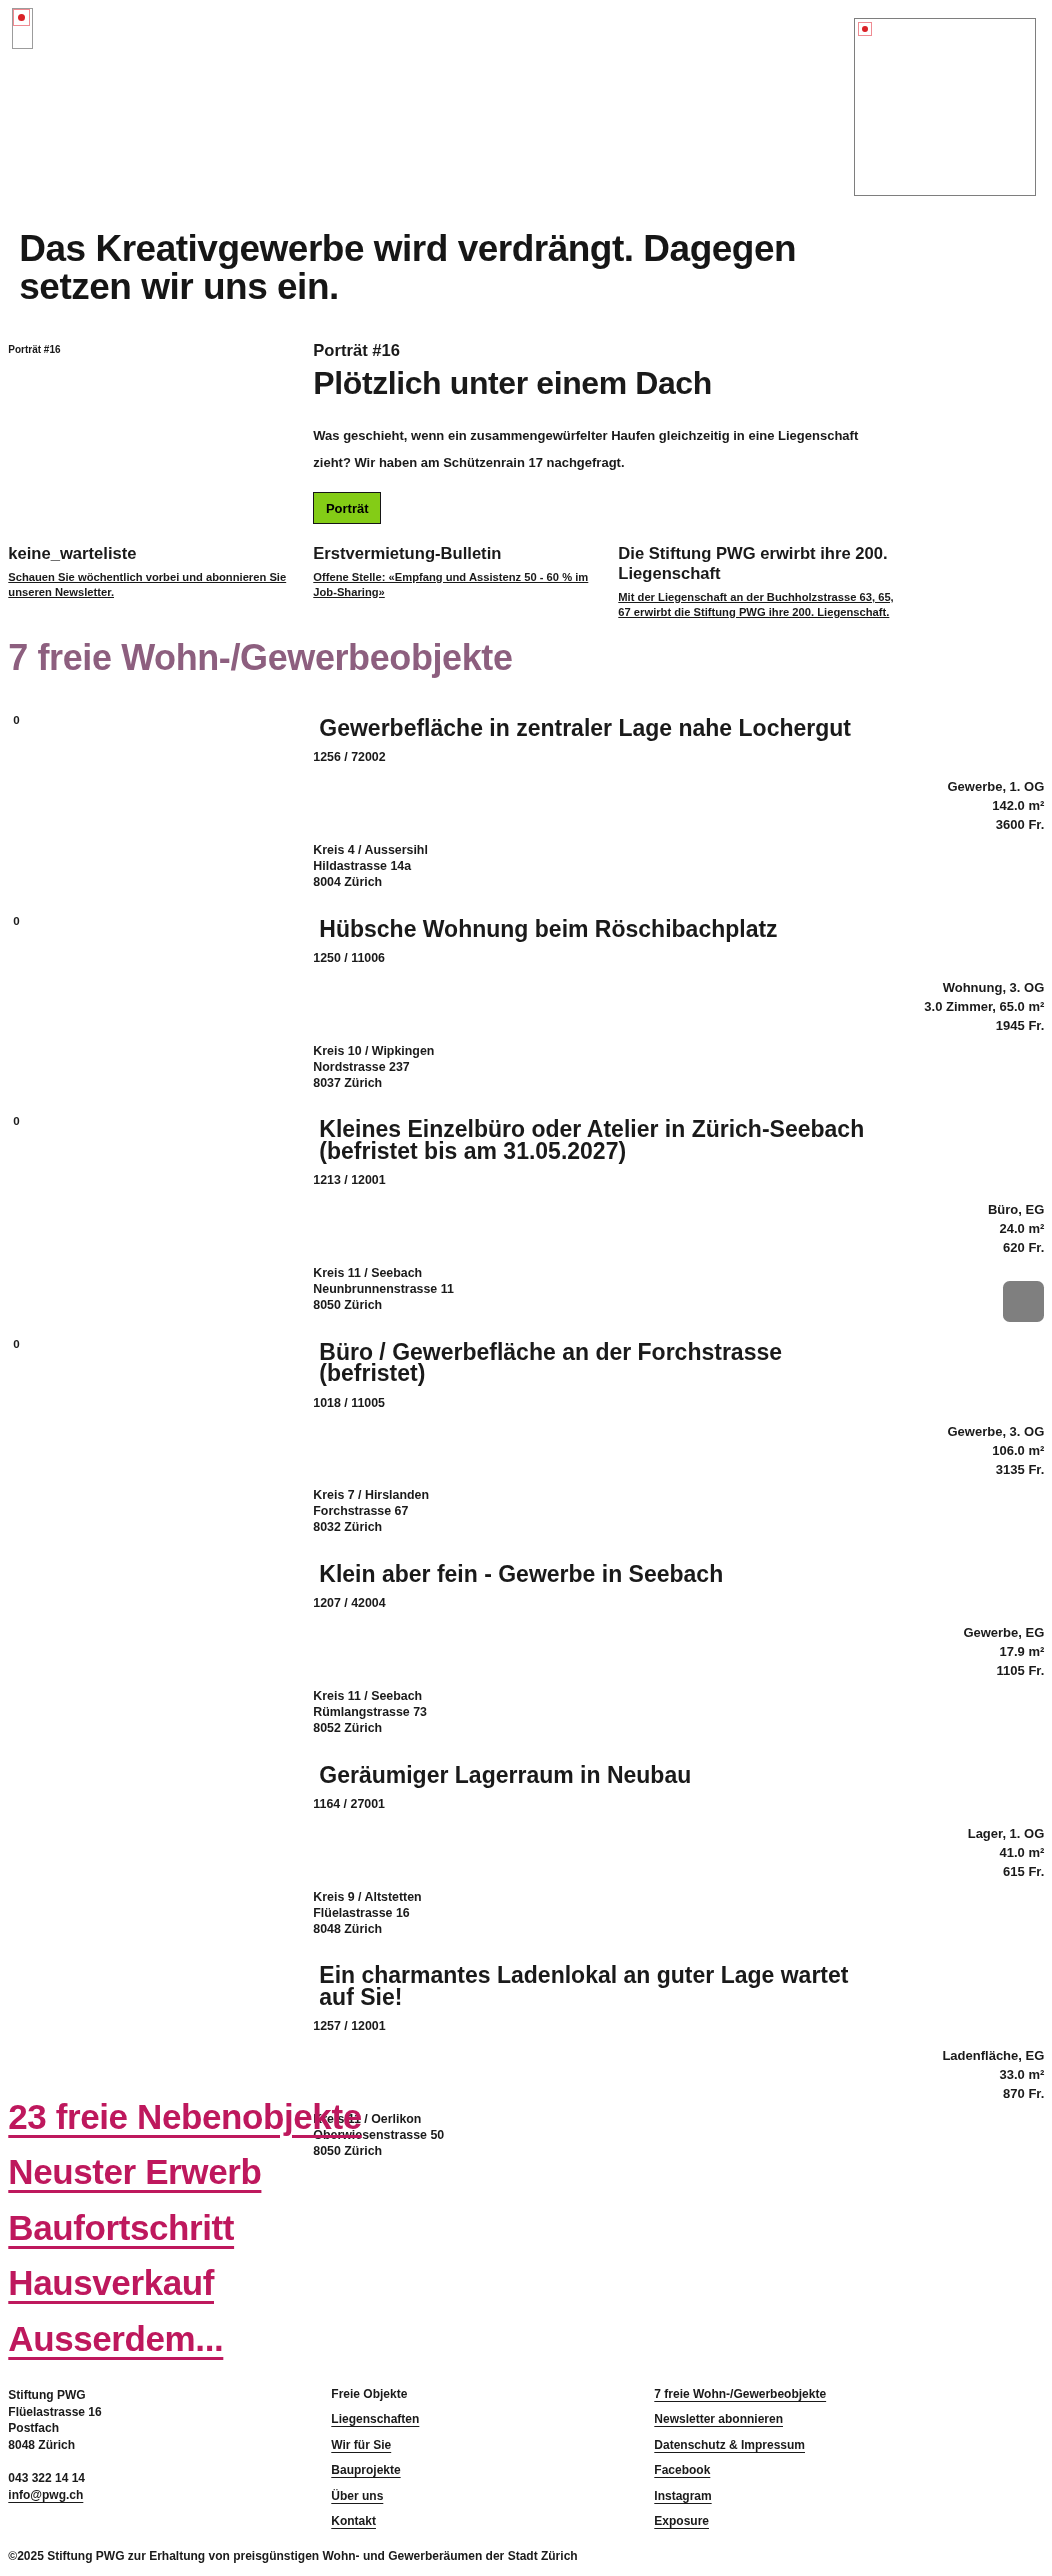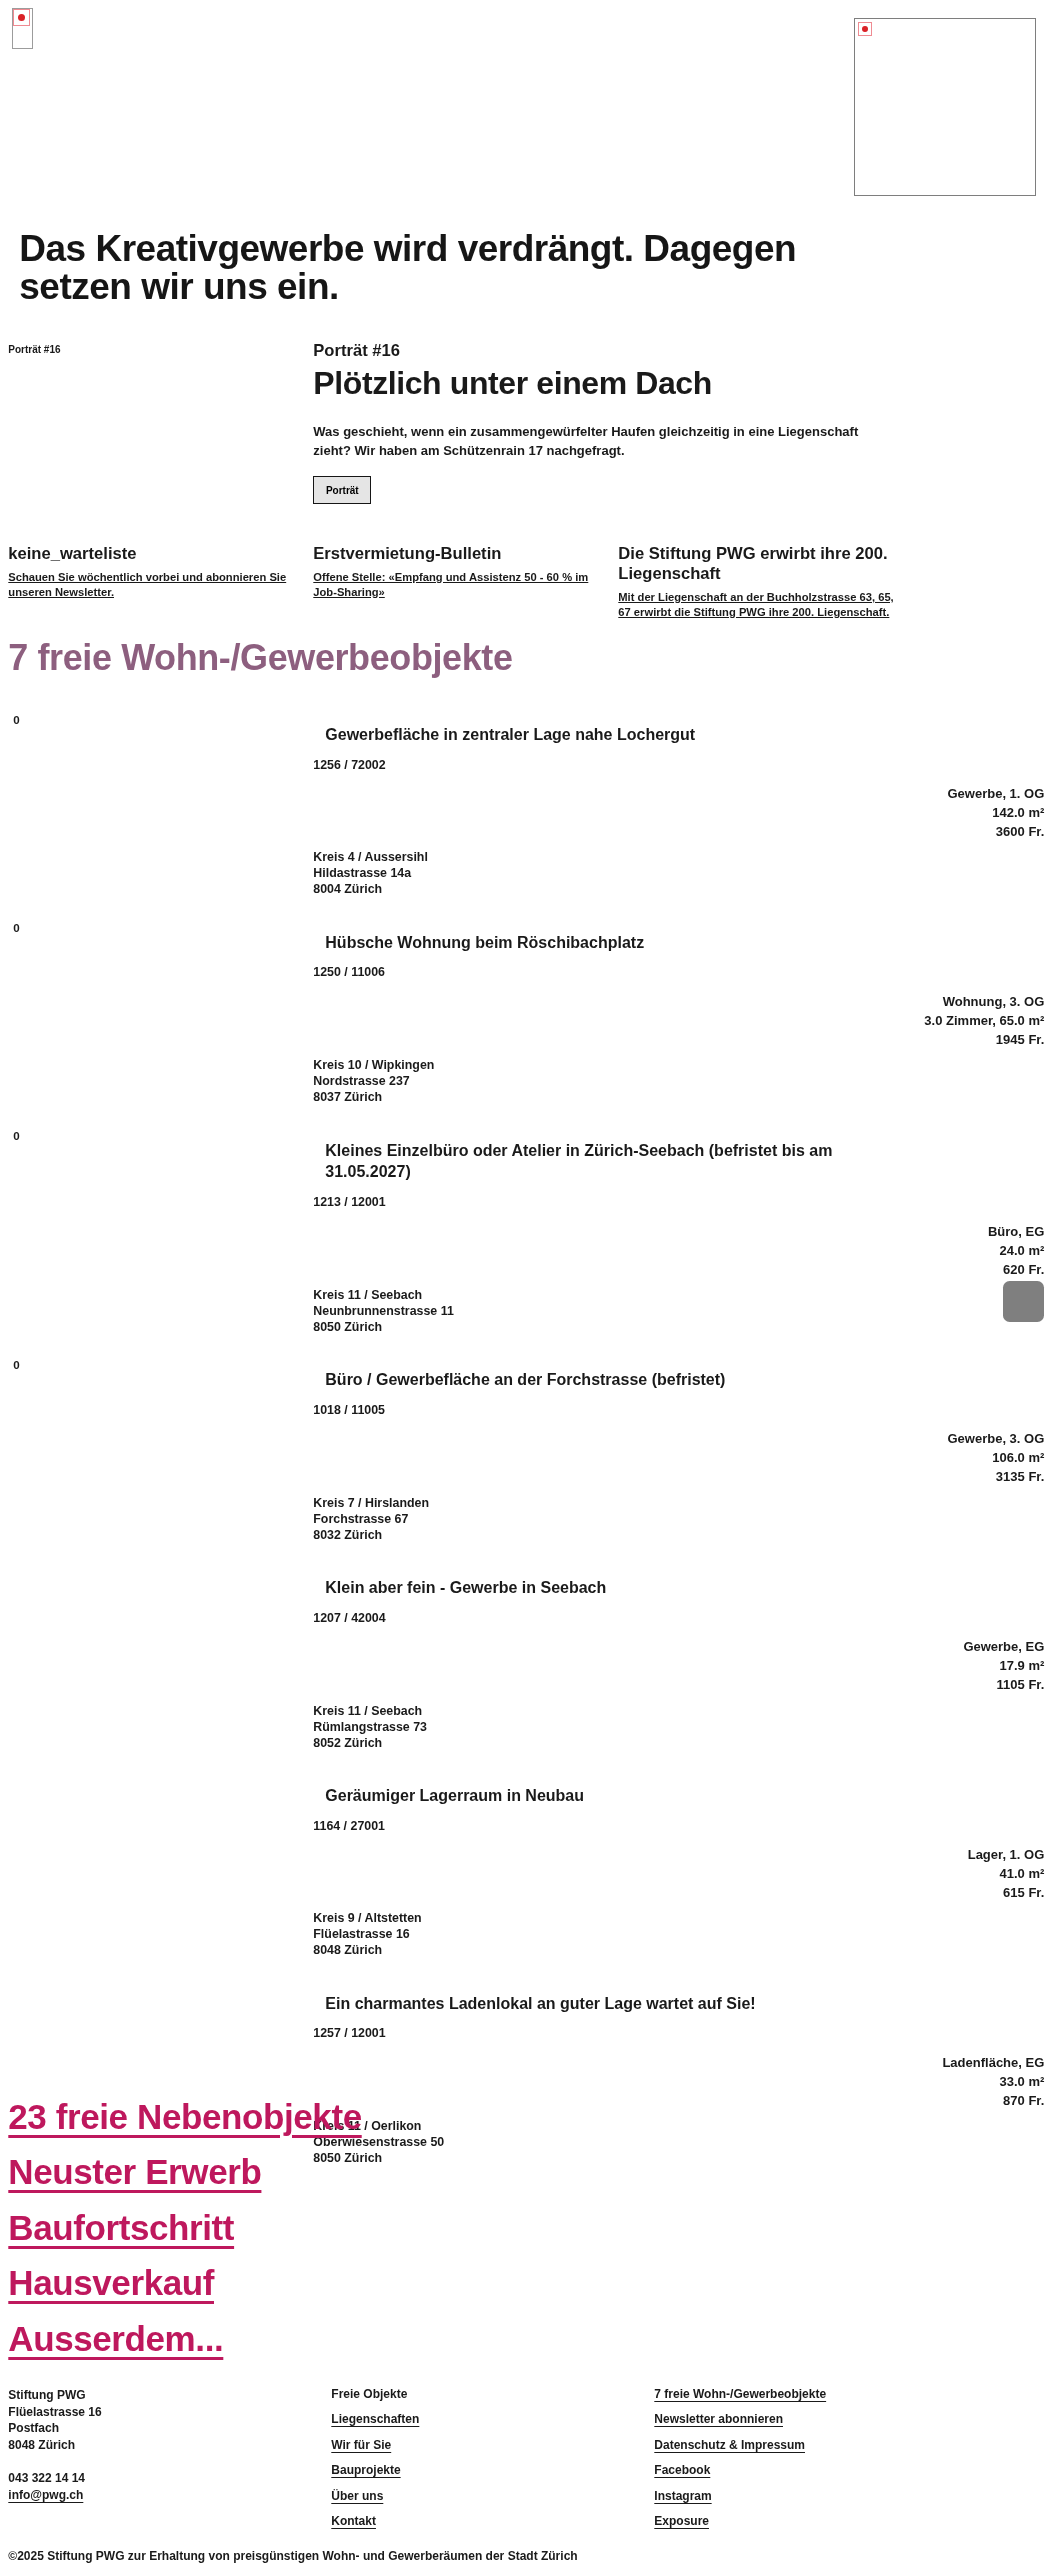--- a/index.html
+++ b/index.html
@@ -29,39 +29,39 @@
 
   .headline{
     position:absolute;left:8.3px;top:219px;width:888px;margin:11px;
     font-size:37px;line-height:38px;font-weight:700;letter-spacing:-0.5px;color:#161616;
   }
 
   .portrait-row{position:absolute;left:8.3px;top:341px;width:1036px;display:grid;grid-template-columns:305px 1fr;}
   .side-label{font-size:10px;font-weight:700;padding-top:3.3px;}
   .portrait-kicker{font-size:16.6px;font-weight:700;margin:0;}
   .portrait-title{font-size:32px;line-height:37px;font-weight:700;letter-spacing:-0.4px;margin:4.1px 0 0;}
-  .portrait-teaser{margin:20px 0 0;font-size:13px;line-height:19px;font-weight:700;width:548px;}
+  .portrait-teaser{margin:20px 0 0;font-size:13px;line-height:27px;font-weight:700;width:548px;}
   .portrait-button{
-    margin-top:16px;display:inline-block;border:1.7px solid #161616;background:#e5e5e5;
-    font-family:inherit;font-size:10px;font-weight:700;padding:7.5px 11.6px;cursor:pointer;
+    margin-top:16px;display:inline-block;border:1.7px solid #161616;background:#84cc16;
+    font-family:inherit;font-size:13px;font-weight:700;padding:7.5px 11.6px;cursor:pointer;
   }
 
   .news-row{position:absolute;left:8.3px;top:544px;width:1036px;display:grid;grid-template-columns:305px 305px 1fr;}
   .news-title{font-size:16.6px;font-weight:700;margin:0 0 5.8px;max-width:295px;}
   .news-body{font-size:11.2px;line-height:15px;font-weight:700;max-width:290px;margin:0;text-decoration:underline;}
 
   .listings-heading{
     position:absolute;left:8.3px;top:639px;margin:0;
     font-size:36px;line-height:38px;font-weight:700;letter-spacing:-0.4px;
   }
 
   .listings{position:absolute;left:8.3px;top:712px;width:1036px;}
   .listing{display:grid;grid-template-columns:305px 1fr;margin-bottom:22.4px;cursor:pointer;}
   .l-left{font-size:11.6px;font-weight:700;padding-left:5px;line-height:15px;}
-  .l-title{font-size:16px;line-height:21.6px;font-weight:700;max-width:548px;margin:12px;}
+  .l-title{font-size:23px;line-height:21.6px;font-weight:700;max-width:548px;margin:6px;}
   .l-ref{margin-top:10.8px;font-size:12.4px;line-height:15px;font-weight:700;}
   .l-group1{margin-top:11.6px;font-size:13px;line-height:19px;font-weight:700;text-align:right;}
   .l-group2{margin-top:8.3px;font-size:12.4px;line-height:16px;font-weight:700;}
 
   .big-links{position:absolute;left:8.3px;top:2098px;width:913px;}
   .big-link{
     display:table;color:#be185d;font-size:35px;line-height:38px;font-weight:700;letter-spacing:-0.4px;
     text-decoration:underline;text-decoration-thickness:2.5px;text-underline-offset:5.8px;
     margin-bottom:17.4px;cursor:pointer;
   }

